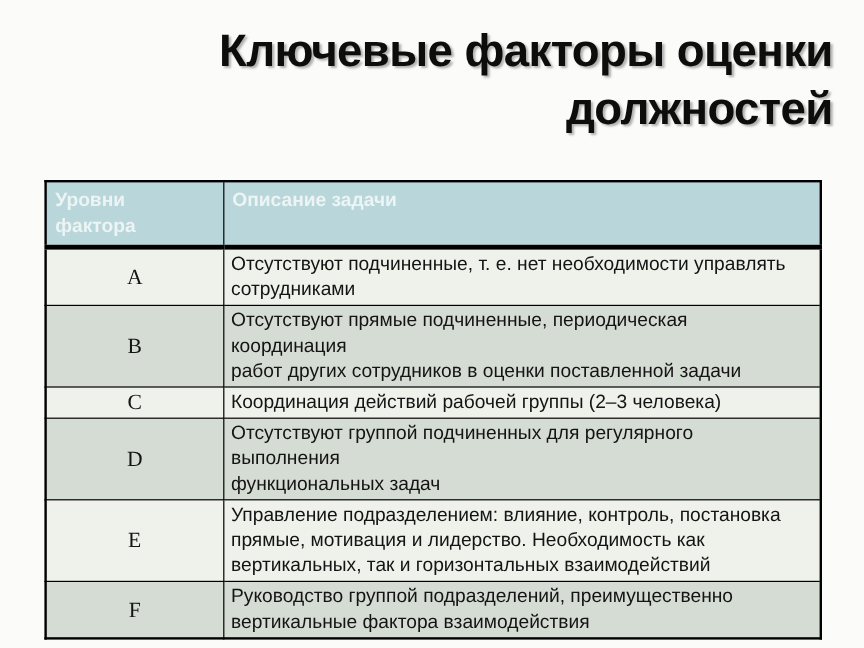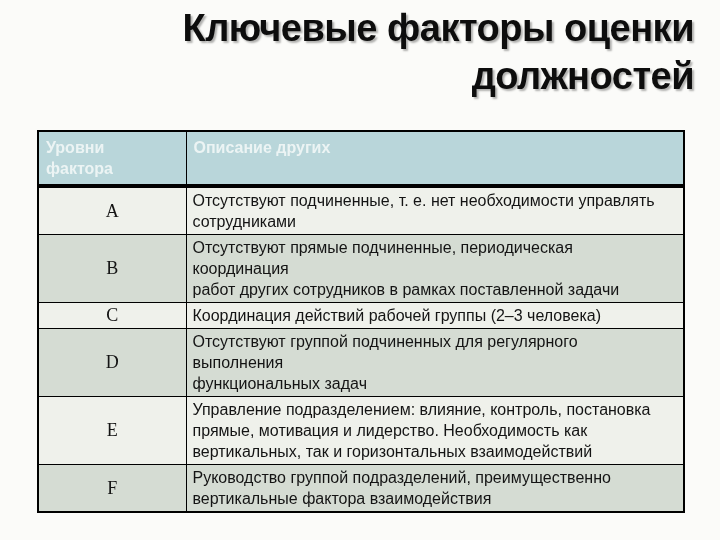--- a/index.html
+++ b/index.html
@@ -9,21 +9,21 @@
     font-family:"Liberation Sans","DejaVu Sans",sans-serif;
     overflow:hidden;
   }
   .slide{
     position:relative;
     width:720px;height:540px;
     background:var(--slide_bg,#fbfbf9);
   }
   .slide-title{
     position:absolute;
-    top:4px;left:30px;right:26px;
+    top:19px;left:30px;right:26px;
     text-align:right;
     font-size:38px;
     line-height:48px;
     font-weight:bold;
     color:#0d0d0d;
     letter-spacing:-0.5px;
     white-space:pre-line;
     text-shadow:2px 2px 2px rgba(0,0,0,0.30);
   }
   table.factors{
@@ -31,21 +31,21 @@
     left:37px;top:130px;
     width:646px;
     border-collapse:collapse;
     table-layout:fixed;
     background:#fff;
   }
   table.factors td, table.factors th{
     border:1.6px solid var(--border,#000);
     box-sizing:border-box;
   }
-  table.factors{border:2px solid var(--border,#000);}
+  table.factors{border:2px solid var(--border,#000);margin-top:20px;}
   col.c-level{width:148px;}
   col.c-desc{width:498px;}
   th.head{
     background:var(--header_bg,#b9d6da);
     color:var(--header_text,#ecf4f4);
     font-size:16px;
     line-height:21px;
     font-weight:bold;
     text-align:left;
     vertical-align:top;
@@ -91,34 +91,34 @@
 
   <table class="factors">
     <colgroup>
       <col class="c-level">
       <col class="c-desc">
     </colgroup>
     <thead>
       <tr>
         <th class="head">Уровни
 фактора</th>
-        <th class="head">Описание других</th>
+        <th class="head">Описание задачи</th>
       </tr>
     </thead>
     <tbody>
 
     <tr class="light">
       <td class="level-cell">A</td>
       <td class="desc-cell">Отсутствуют подчиненные, т. е. нет необходимости управлять
 сотрудниками</td>
     </tr>
         <tr class="dark">
       <td class="level-cell">B</td>
       <td class="desc-cell">Отсутствуют прямые подчиненные, периодическая координация
-работ других сотрудников в рамках поставленной задачи</td>
+работ других сотрудников в оценки поставленной задачи</td>
     </tr>
         <tr class="light">
       <td class="level-cell">C</td>
       <td class="desc-cell">Координация действий рабочей группы (2–3 человека)</td>
     </tr>
         <tr class="dark">
       <td class="level-cell">D</td>
       <td class="desc-cell">Отсутствуют группой подчиненных для регулярного выполнения
 функциональных задач</td>
     </tr>

